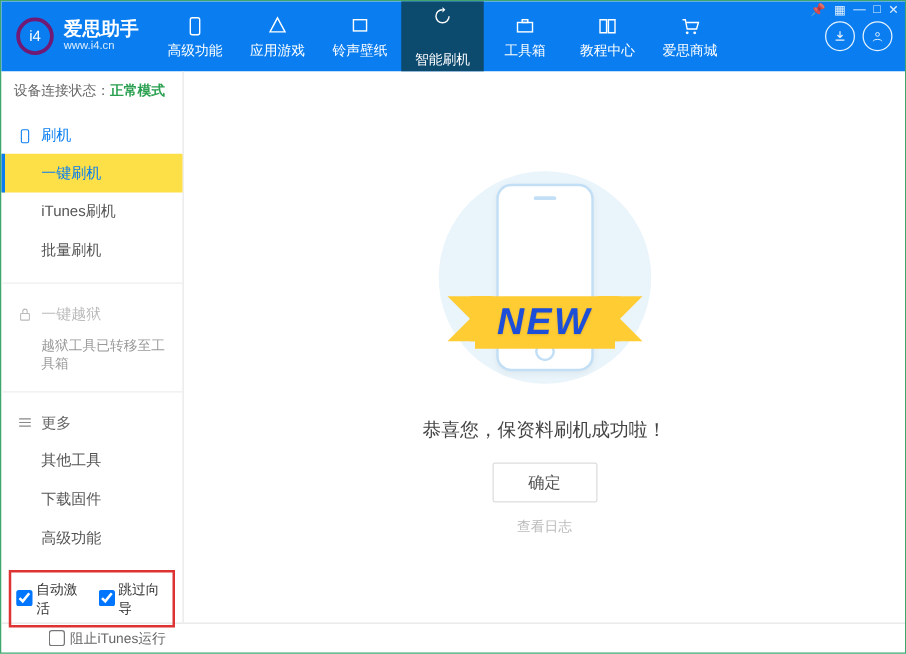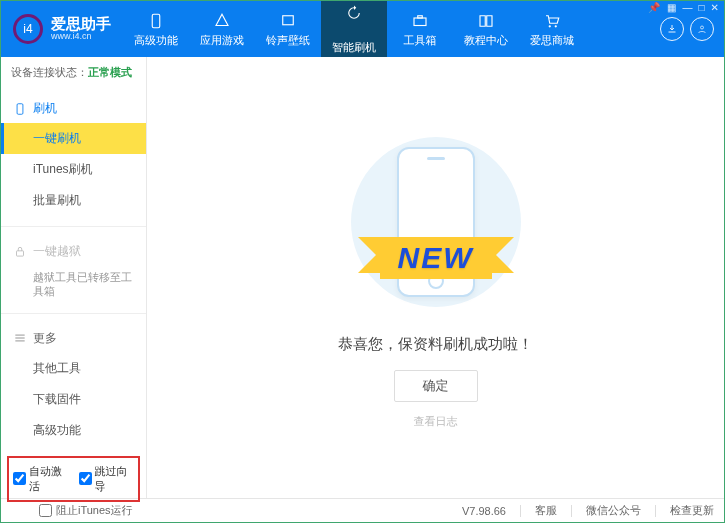--- a/index.html
+++ b/index.html
@@ -220,22 +220,13 @@
     <button class="ok-btn">确定</button>
     <div class="log-link">查看日志</div>
   </div>
 </div>
 
 <div class="footer">
   <label class="footer-left">
     <input type="checkbox" style="">
     <span>阻止iTunes运行</span>
   </label>
-  <div class="footer-right">
-    <span>V7.98.66</span>
-    <span class="sep-vert"></span>
-    <span>客服</span>
-    <span class="sep-vert"></span>
-    <span>微信公众号</span>
-    <span class="sep-vert"></span>
-    <span>检查更新</span>
-  </div>
 </div>
 
 </body></html>

